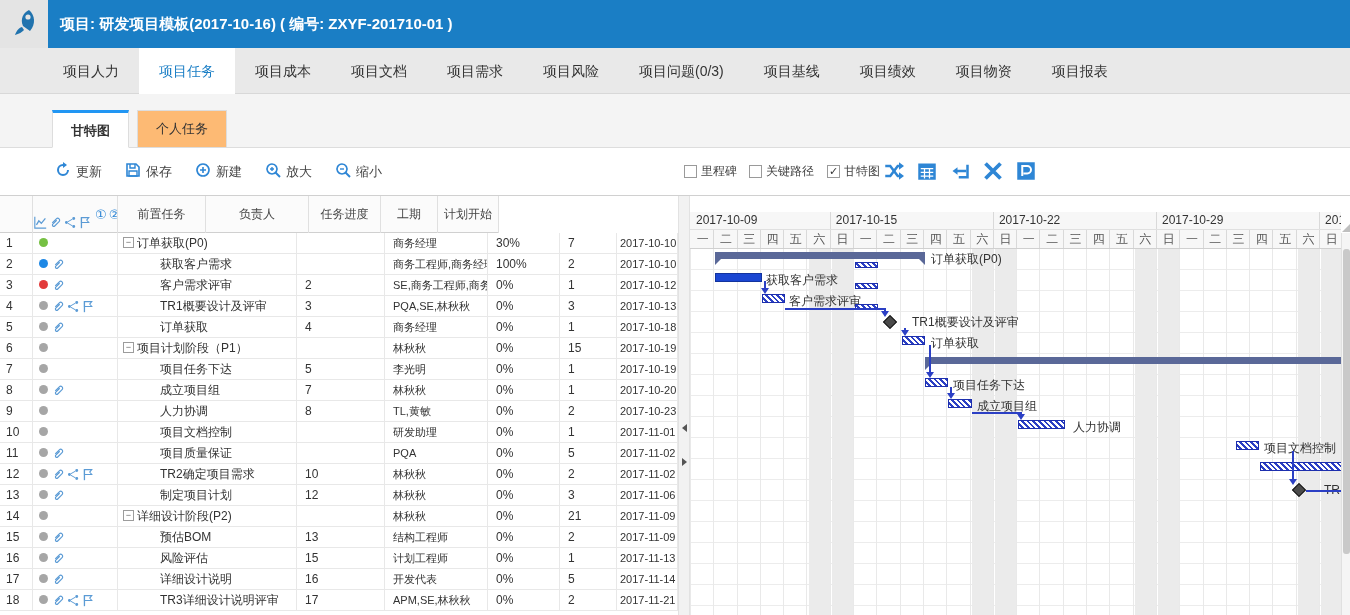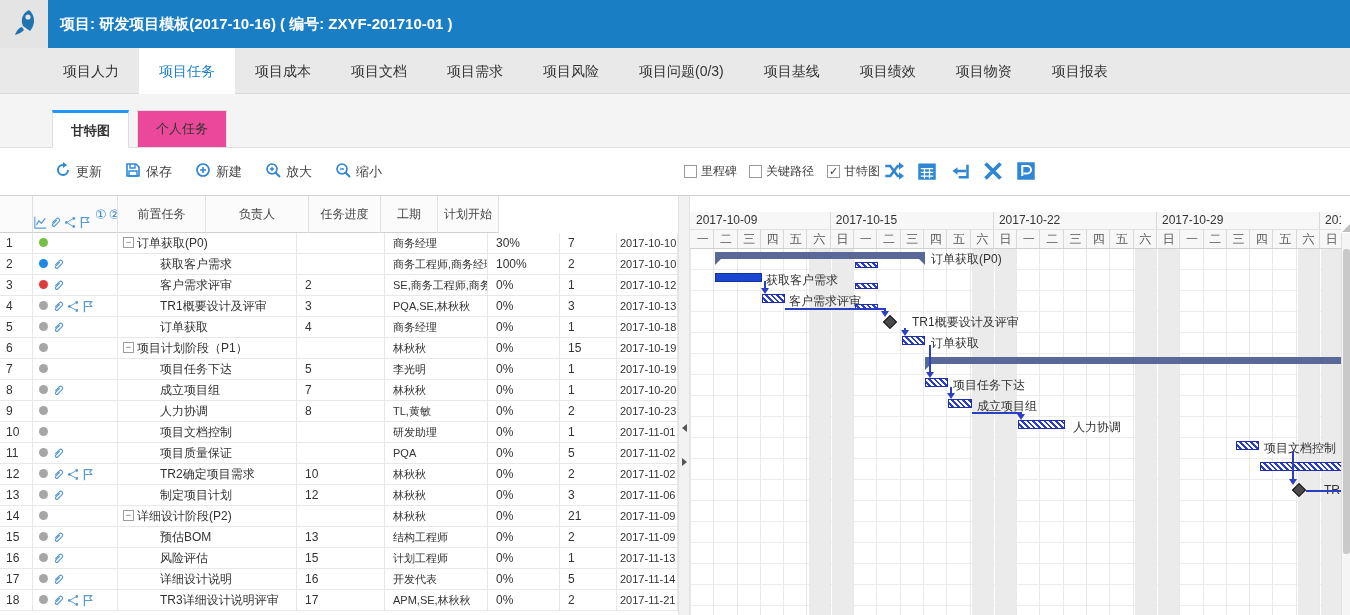--- a/index.html
+++ b/index.html
@@ -14,21 +14,21 @@
 
   
   .maintabs{position:absolute;left:0;top:48px;width:1350px;height:46px;background:#e9e9e9;border-bottom:1px solid #d8d8d8;display:flex;}
   .maintab{height:46px;line-height:46px;padding:0 20px;font-size:14px;color:#333;cursor:pointer;white-space:nowrap;}
   .maintab.active{background:#fff;color:#1a7ec5;}
 
   
   .subtabstrip{position:absolute;left:0;top:94px;width:1350px;height:54px;background:#f4f4f4;border-bottom:1px solid #ddd;}
   .subtab{position:absolute;bottom:-1px;height:38px;line-height:35px;padding:0 18px;font-size:13px;color:#333;border:1px solid #ddd;cursor:pointer;}
   .subtab.active{background:#fff;border-top:3px solid #2196f3;border-bottom:1px solid #fff;font-weight:bold;}
-  .subtab.inactive{background:#ec4899;}
+  .subtab.inactive{background:#fdba74;}
 
   
   .toolbar{position:absolute;left:0;top:148px;width:1350px;height:47px;background:#fff;}
   .tbtn{position:absolute;top:0;height:47px;display:flex;align-items:center;gap:5px;font-size:13px;color:#444;cursor:pointer;}
   .chk{position:absolute;top:0;height:47px;display:flex;align-items:center;gap:4px;font-size:12px;color:#444;}
   .chkbox{width:13px;height:13px;border:1px solid #9a9a9a;background:#fff;display:inline-flex;align-items:center;justify-content:center;font-size:11px;color:#333;line-height:11px;}
   .actionicon{position:absolute;top:13px;width:22px;height:22px;cursor:pointer;}
   .pencilbox{position:absolute;left:1045px;top:157px;width:36px;height:37px;border:1px solid #ccc;border-radius:3px;background:#fff;display:flex;align-items:center;justify-content:center;cursor:pointer;}
   .filterbox{position:absolute;left:1083px;top:159px;width:147px;height:32px;border:1px solid #c6c6c6;background:#fff;}
   .filterval{position:absolute;left:8px;top:0;height:30px;line-height:30px;font-size:12px;color:#999;}

